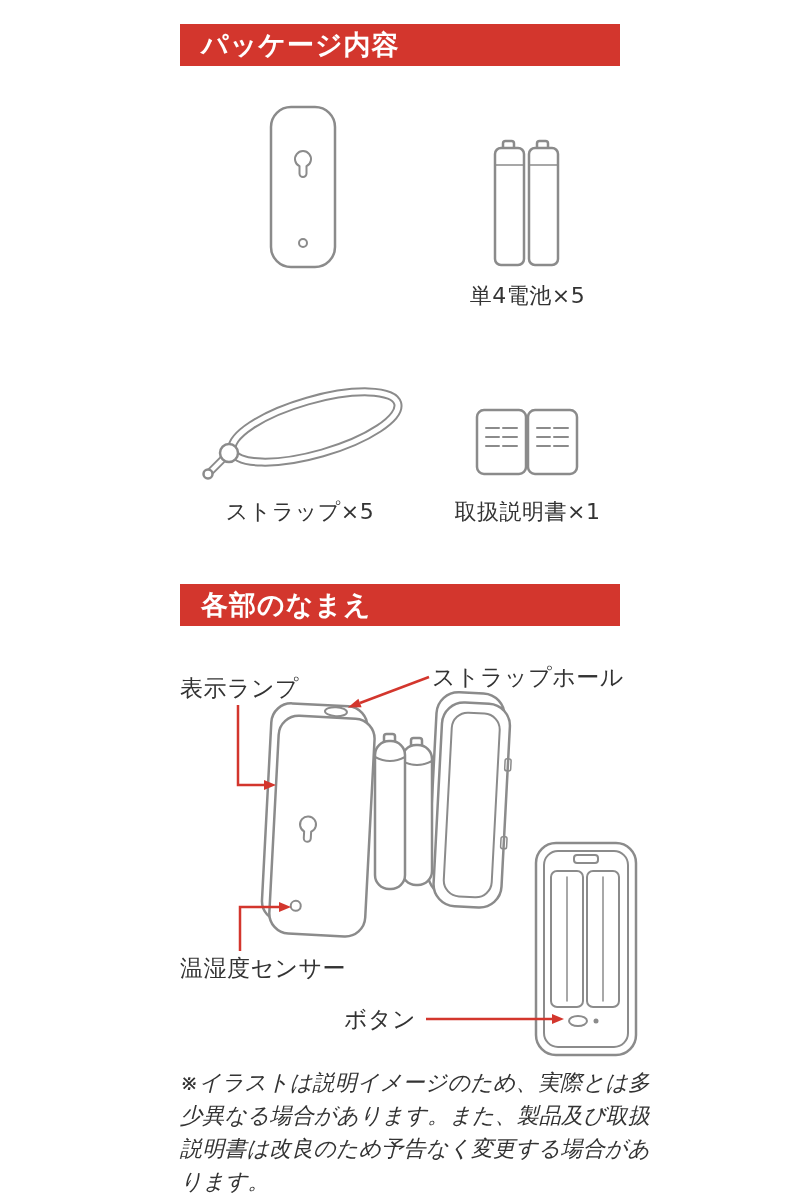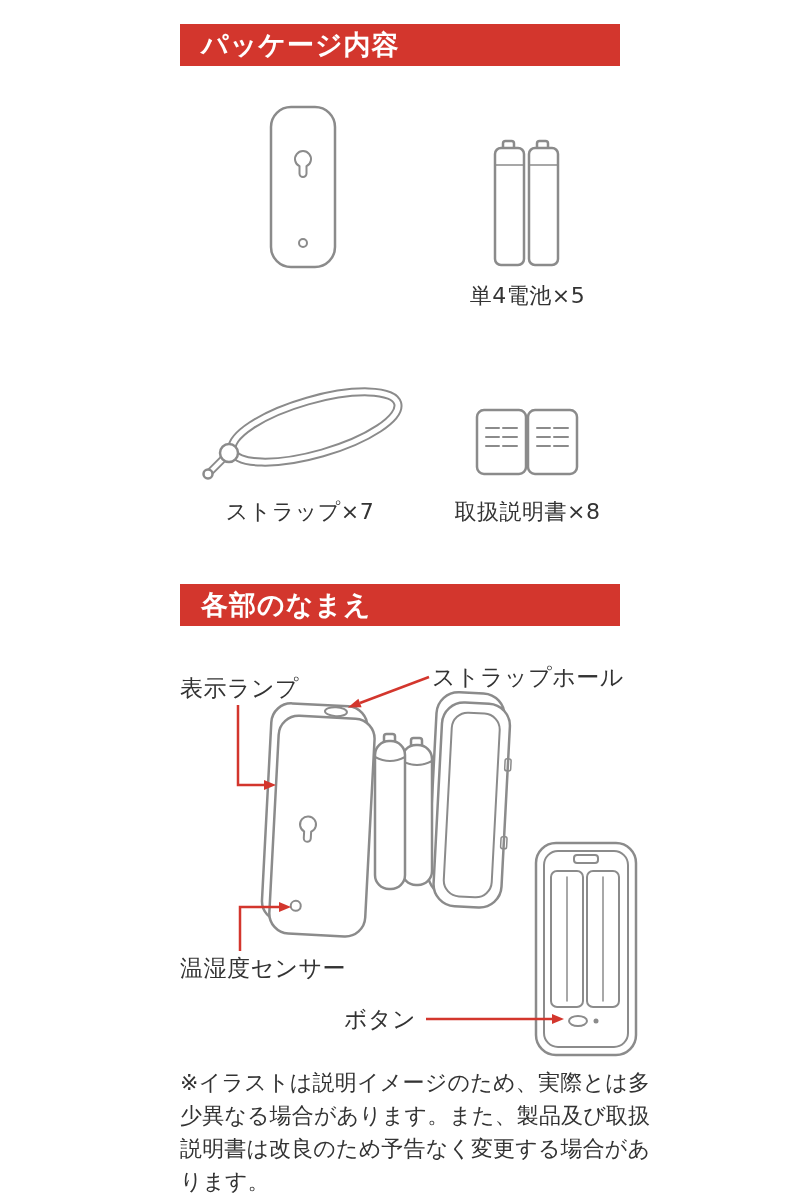--- a/index.html
+++ b/index.html
@@ -38,21 +38,21 @@
     position:absolute; font-size:23px; color:var(--text,#333);
     white-space:nowrap; letter-spacing:0.5px;
   }
   .dg-lamp      { left:0px;   top:28px; }
   .dg-straphole { left:252px; top:17px; }
   .dg-sensor    { left:0px;   top:308px; }
   .dg-button    { left:164px; top:359px; }
   .footnote {
     position:absolute; left:180px; top:1066px; width:470px;
     font-size:22px; line-height:1.5; color:var(--text,#333);
-    margin:0; text-align:justify;
+    margin:0; text-align:justify;font-style:italic;
   }
   
   .art {
     stroke:var(--line-art,#8b8b8b); stroke-width:2.5; fill:#fff;
     stroke-linejoin:round; stroke-linecap:round;
   }
   .artline {
     stroke:var(--line-art,#8b8b8b); stroke-width:2; fill:none;
     stroke-linejoin:round; stroke-linecap:round;
   }
@@ -100,22 +100,22 @@
   </svg>
 
   <svg class="icon-abs icon-book" width="120" height="90" viewBox="0 0 120 90">
     <rect class="art" x="10" y="12" width="49" height="64" rx="7"></rect>
     <rect class="art" x="61" y="12" width="49" height="64" rx="7"></rect>
     <path class="artline" d="M19 30H32 M36 30H50 M19 39H32 M36 39H50 M19 48H32 M36 48H50"></path>
     <path class="artline" d="M70 30H83 M87 30H101 M70 39H83 M87 39H101 M70 48H83 M87 48H101"></path>
   </svg>
 
   <div class="item-label lbl-2">単4電池×5</div>
-  <div class="item-label lbl-3">ストラップ×7</div>
-  <div class="item-label lbl-4">取扱説明書×8</div>
+  <div class="item-label lbl-3">ストラップ×5</div>
+  <div class="item-label lbl-4">取扱説明書×1</div>
 
   <div class="banner banner-parts">
     <span>各部のなまえ</span>
   </div>
 
   <div class="diagram">
     <svg class="diagram-svg" width="460" height="420" viewBox="0 0 460 420">
 
       <g transform="rotate(3 292 155)">
         <rect class="art" x="252" y="48" width="68" height="204" rx="22"></rect>

